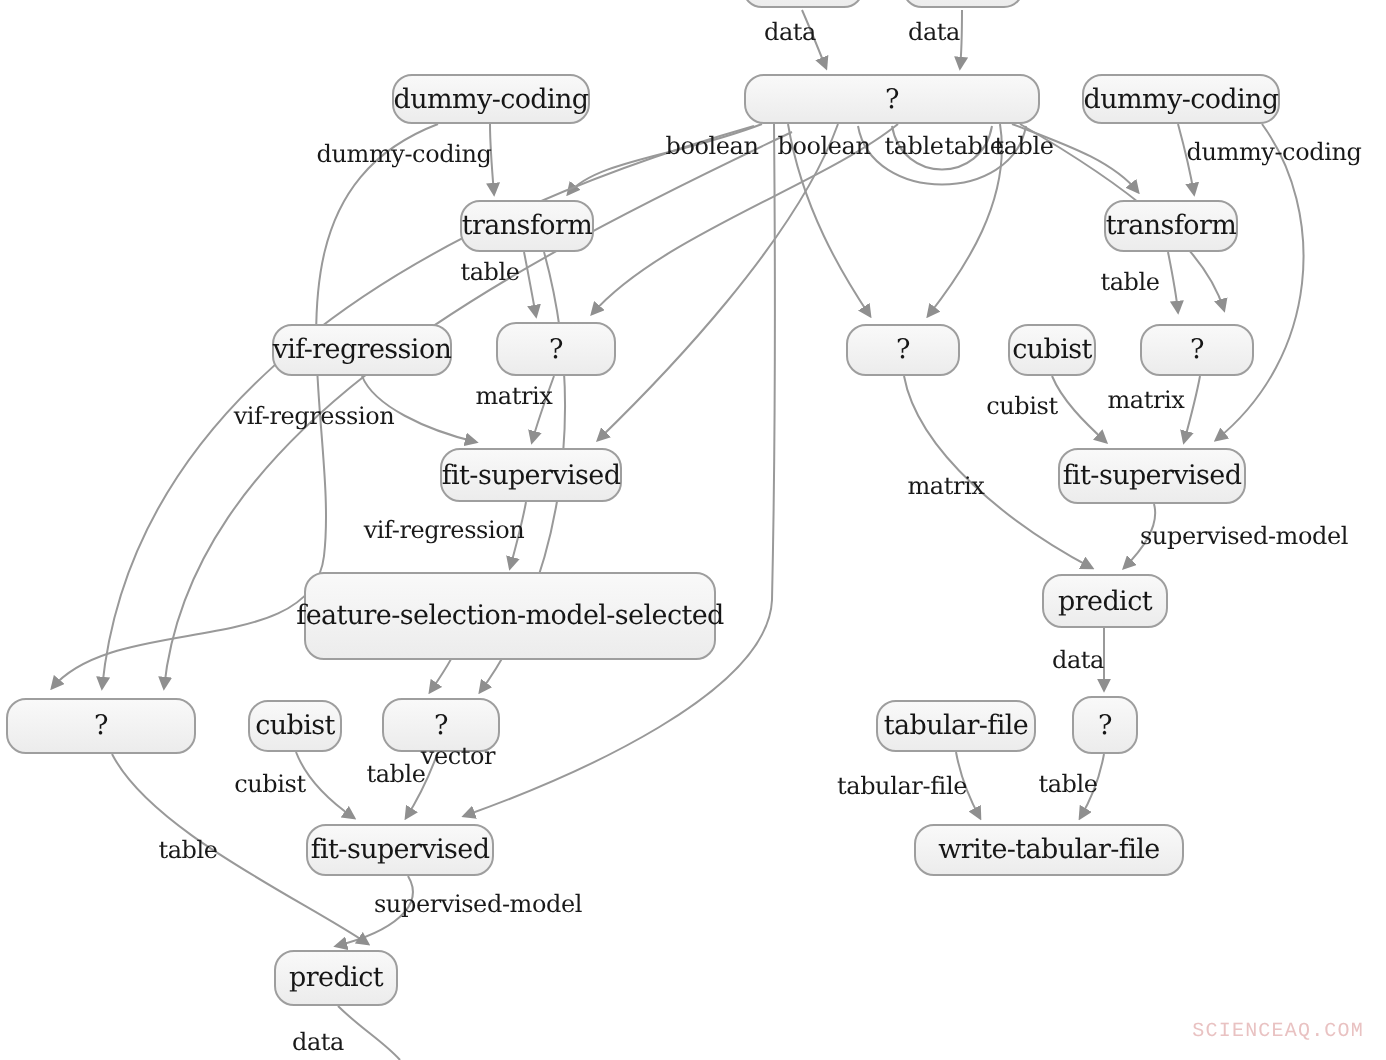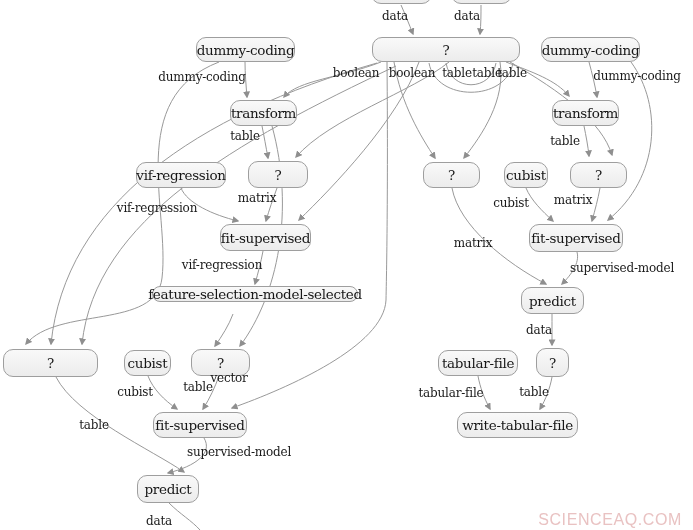--- a/index.html
+++ b/index.html
@@ -26,22 +26,22 @@
   .edge-label{
     position:absolute;
     transform:translate(-50%,-50%);
     font-size:12px;letter-spacing:-0.2px;
     color:#191919;white-space:nowrap;
     z-index:3;
   }
   .watermark{
     position:absolute;
     right:11px;top:511px;
-    font-family:Liberation Sans, sans-serif;
-    font-size:16px;letter-spacing:0.6px;
+    font-family:Liberation Mono, monospace;
+    font-size:10px;letter-spacing:0.6px;
     color:#e9c2c2;
     z-index:4;
   }
 </style>
 </head>
 <body>
 
 <div id="canvas">
   <svg id="edge-layer" width="693" height="530" viewBox="0 0 693 530" xmlns="http://www.w3.org/2000/svg">
     <defs>
@@ -98,29 +98,29 @@
       <div class="node" style="left: 541px; top: 37px; width: 99px; height: 25px;">dummy-coding</div>
       <div class="node" style="left: 230px; top: 100px; width: 67px; height: 26px;">transform</div>
       <div class="node" style="left: 552px; top: 100px; width: 67px; height: 26px;">transform</div>
       <div class="node" style="left: 136px; top: 162px; width: 90px; height: 26px;">vif-regression</div>
       <div class="node" style="left: 248px; top: 161px; width: 60px; height: 27px;">?</div>
       <div class="node" style="left: 423px; top: 162px; width: 57px; height: 26px;">?</div>
       <div class="node" style="left: 504px; top: 162px; width: 44px; height: 26px;">cubist</div>
       <div class="node" style="left: 570px; top: 162px; width: 57px; height: 26px;">?</div>
       <div class="node" style="left: 220px; top: 224px; width: 91px; height: 27px;">fit-supervised</div>
       <div class="node" style="left: 529px; top: 224px; width: 94px; height: 28px;">fit-supervised</div>
-      <div class="node" style="left: 152px; top: 286px; width: 206px; height: 16px;">feature-selection-model-selected</div>
+      <div class="node" style="left: 152px; top: 286px; width: 206px; height: 44px;">feature-selection-model-selected</div>
       <div class="node" style="left: 521px; top: 287px; width: 63px; height: 27px;">predict</div>
       <div class="node" style="left: 3px; top: 349px; width: 95px; height: 28px;">?</div>
       <div class="node" style="left: 124px; top: 350px; width: 47px; height: 26px;">cubist</div>
       <div class="node" style="left: 191px; top: 349px; width: 59px; height: 27px;">?</div>
       <div class="node" style="left: 438px; top: 350px; width: 80px; height: 26px;">tabular-file</div>
       <div class="node" style="left: 536px; top: 348px; width: 33px; height: 29px;">?</div>
       <div class="node" style="left: 153px; top: 412px; width: 94px; height: 26px;">fit-supervised</div>
-      <div class="node" style="left: 457px; top: 412px; width: 121px; height: 26px;">write-tabular-file</div>
+      <div class="node" style="left: 457px; top: 412px; width: 135px; height: 26px;">write-tabular-file</div>
       <div class="node" style="left: 137px; top: 475px; width: 62px; height: 28px;">predict</div>
     </div>
   <div id="label-layer">
       <span class="edge-label" style="left: 395px; top: 16px;">data</span>
       <span class="edge-label" style="left: 467px; top: 16px;">data</span>
       <span class="edge-label" style="left: 202px; top: 77px;">dummy-coding</span>
       <span class="edge-label" style="left: 356px; top: 73px;">boolean</span>
       <span class="edge-label" style="left: 637px; top: 76px;">dummy-coding</span>
       <span class="edge-label" style="left: 512px; top: 73px;">table</span>
       <span class="edge-label" style="left: 245px; top: 136px;">table</span>

